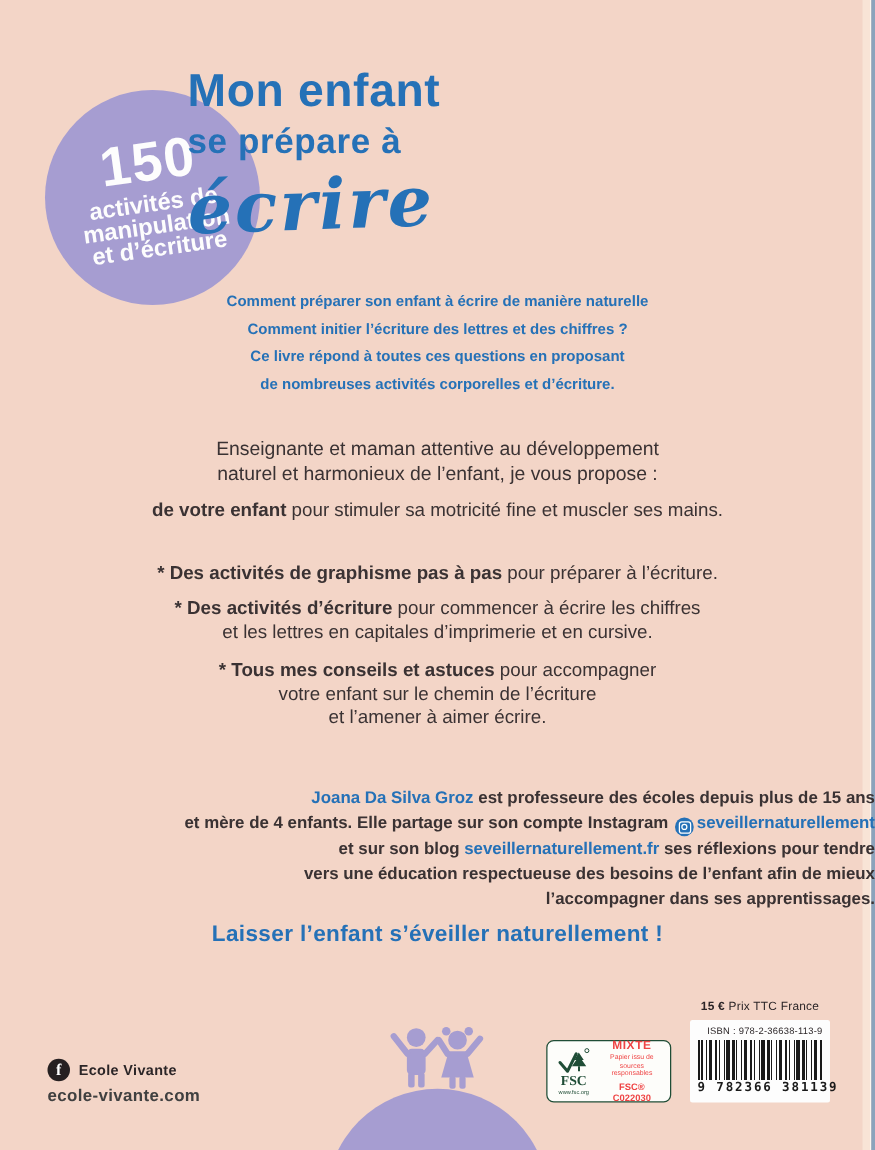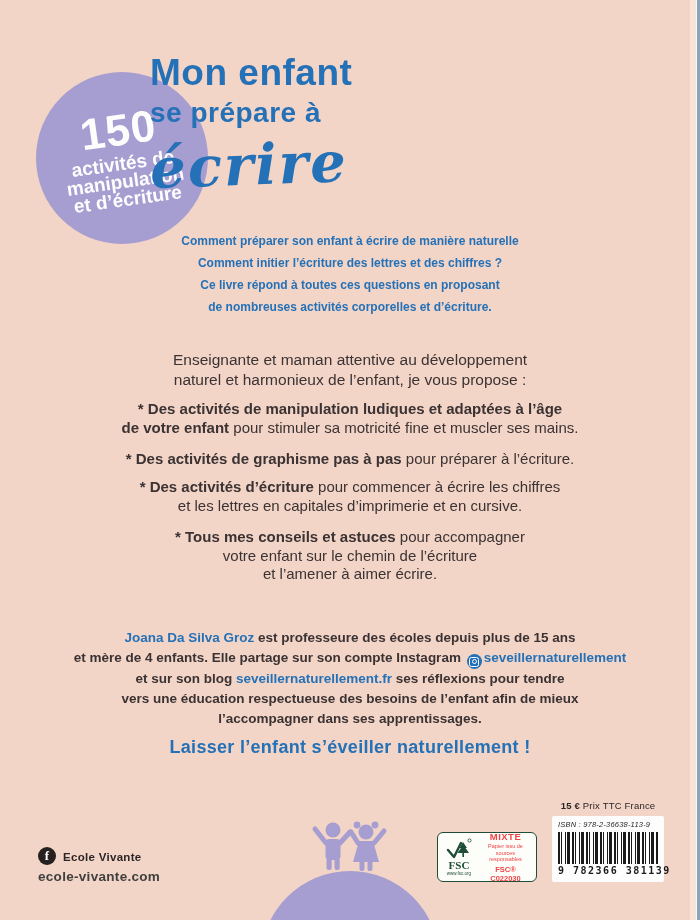--- a/index.html
+++ b/index.html
@@ -34,21 +34,21 @@
     margin-top:2px; transform:rotate(-2deg); letter-spacing:2px;
   }
 
   
   .para{position:absolute; left:0; width:700px; text-align:center;}
   .intro{top:230px; color:#2571b7; font-weight:700; font-size:12px; line-height:22px;}
   .about{top:350px; font-size:15.5px; line-height:20px; font-weight:400;}
   .bullet{font-size:15px; line-height:18.5px; font-weight:400;}
   .bullet b{font-weight:700;}
   .b1{top:400px;} .b2{top:450px;} .b3{top:478px;} .b4{top:528px;}
-  .author{top:628px; font-size:13.5px; line-height:20px; font-weight:600;}
+  .author{top:628px; font-size:13.5px; line-height:20px; font-weight:600;text-align:right;}
   .author .blue{color:#2571b7;}
   .cta{top:737px; color:#2571b7; font-size:18px; font-weight:700; letter-spacing:.3px;}
 
   
   .ig{display:inline-flex; width:15px; height:15px; background:#2571b7; border-radius:50%;
       align-items:center; justify-content:center; vertical-align:-2px; margin:0 2px;}
   .ig-box{display:flex; width:8px; height:8px; border:1.2px solid #fff; border-radius:2.5px;
       align-items:center; justify-content:center;}
   .ig-dot{width:3px; height:3px; border:1px solid #fff; border-radius:50%;}
 
@@ -75,21 +75,21 @@
   .fsc-code{font-size:7.5px; font-weight:700; margin-top:2px;}
 
   .price{position:absolute; left:552px; top:800px; width:112px; text-align:center;
       font-size:9.5px; color:#2b2527; font-weight:400; letter-spacing:.2px;}
   .price b{font-weight:700;}
 
   .isbn-box{
     position:absolute; left:552px; top:816px; width:112px; height:66px;
     background:#fdfdfd; border-radius:2px; box-sizing:border-box; padding:4px 6px 2px;
   }
-  .isbn-label{font-size:7.5px; color:#2b2527; letter-spacing:.2px; text-align:left;font-style:italic;}
+  .isbn-label{font-size:7.5px; color:#2b2527; letter-spacing:.2px; text-align:right;}
   .barcode{
     height:32px; margin-top:3px;
     background:repeating-linear-gradient(90deg,
       #1a1a1a 0 2px, #fdfdfd 2px 3px,
       #1a1a1a 3px 4px, #fdfdfd 4px 7px,
       #1a1a1a 7px 8px, #fdfdfd 8px 9px,
       #1a1a1a 9px 12px, #fdfdfd 12px 14px);
   }
   .barcode-digits{
     font-family:"DejaVu Sans Mono","Liberation Mono",monospace;
@@ -127,21 +127,20 @@
     <div>Ce livre répond à toutes ces questions en proposant</div>
     <div>de nombreuses activités corporelles et d’écriture.</div>
   </div>
 
   <div class="para about">
     <div>Enseignante et maman attentive au développement</div>
     <div>naturel et harmonieux de l’enfant, je vous propose :</div>
   </div>
 
   <div class="para bullet b1">
-    <div><b>* Des activités de manipulation ludiques et adaptées à l’âge</b></div>
     <div><b>de votre enfant</b><span> pour stimuler sa motricité fine et muscler ses mains.</span></div>
   </div>
 
   <div class="para bullet b2">
     <div><b>* Des activités de graphisme pas à pas</b><span> pour préparer à l’écriture.</span></div>
   </div>
 
   <div class="para bullet b3">
     <div><b>* Des activités d’écriture</b><span> pour commencer à écrire les chiffres</span></div>
     <div><span>et les lettres en capitales d’imprimerie et en cursive.</span></div>

